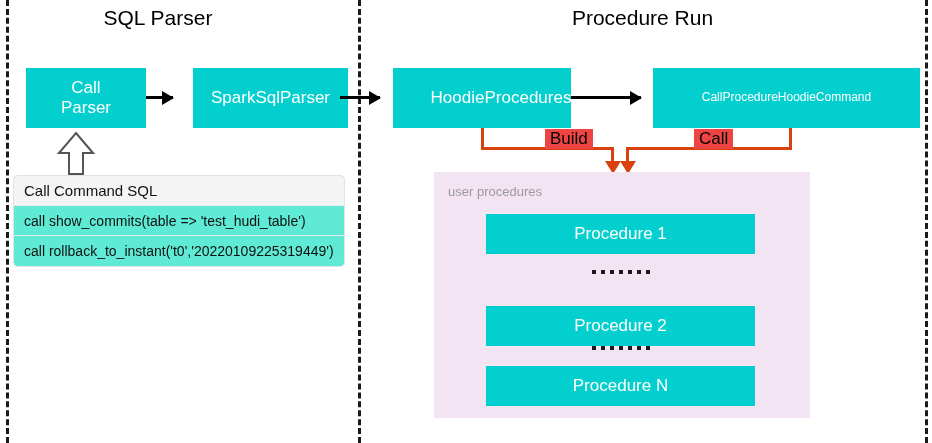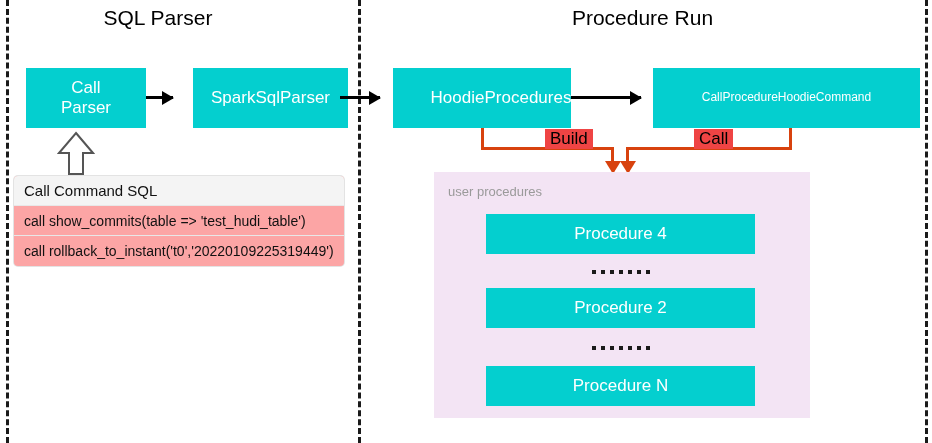--- a/index.html
+++ b/index.html
@@ -92,21 +92,21 @@
 
   
   #sql-table {
     position: absolute;
     left: 14px;
     top: 176px;
     width: 330px;
     border-radius: 4px;
     overflow: hidden;
     box-shadow: 0 0 0 1px #e3e3e3;
-    background: #fca5a5;
+    background: #5eead4;
   }
   .sql-row {
     padding: 7px 10px;
     font-size: 14px;
     color: #111111;
     border-bottom: 1px solid #e8e8e8;
     white-space: nowrap;
     box-sizing: border-box;
     height: 30px;
     display: flex;
@@ -177,21 +177,21 @@
     height: 40px;
     background: #04CFCF;
     color: #ffffff;
     display: flex;
     align-items: center;
     justify-content: center;
     font-size: 17px;
     box-sizing: border-box;
   }
   #proc-1 { top: 42px; }
-  #proc-2 { top: 116px; }
+  #proc-2 { top: 134px; }
   #proc-3 { top: 194px; }
 
   .dots-sep {
     position: absolute;
     left: 52px;
     width: 269px;
     height: 36px;
     display: flex;
     align-items: center;
     justify-content: center;
@@ -255,21 +255,21 @@
 
   <div class="orange-seg o-v-right"></div>
   <div class="orange-seg o-h-right"></div>
   <div class="orange-seg o-down-right"></div>
   <div class="orange-arrowhead oa-right"></div>
   <div class="edge-label" id="label-call">Call</div>
 
   <div id="user-procedures-panel">
     <div id="user-procedures-label">user procedures</div>
 
-    <div class="proc-box" id="proc-1">Procedure 4</div>
+    <div class="proc-box" id="proc-1">Procedure 1</div>
 
     <div class="dots-sep" id="dots-1">
       <span></span>
         <span></span>
         <span></span>
         <span></span>
         <span></span>
         <span></span>
         <span></span>
     </div>

